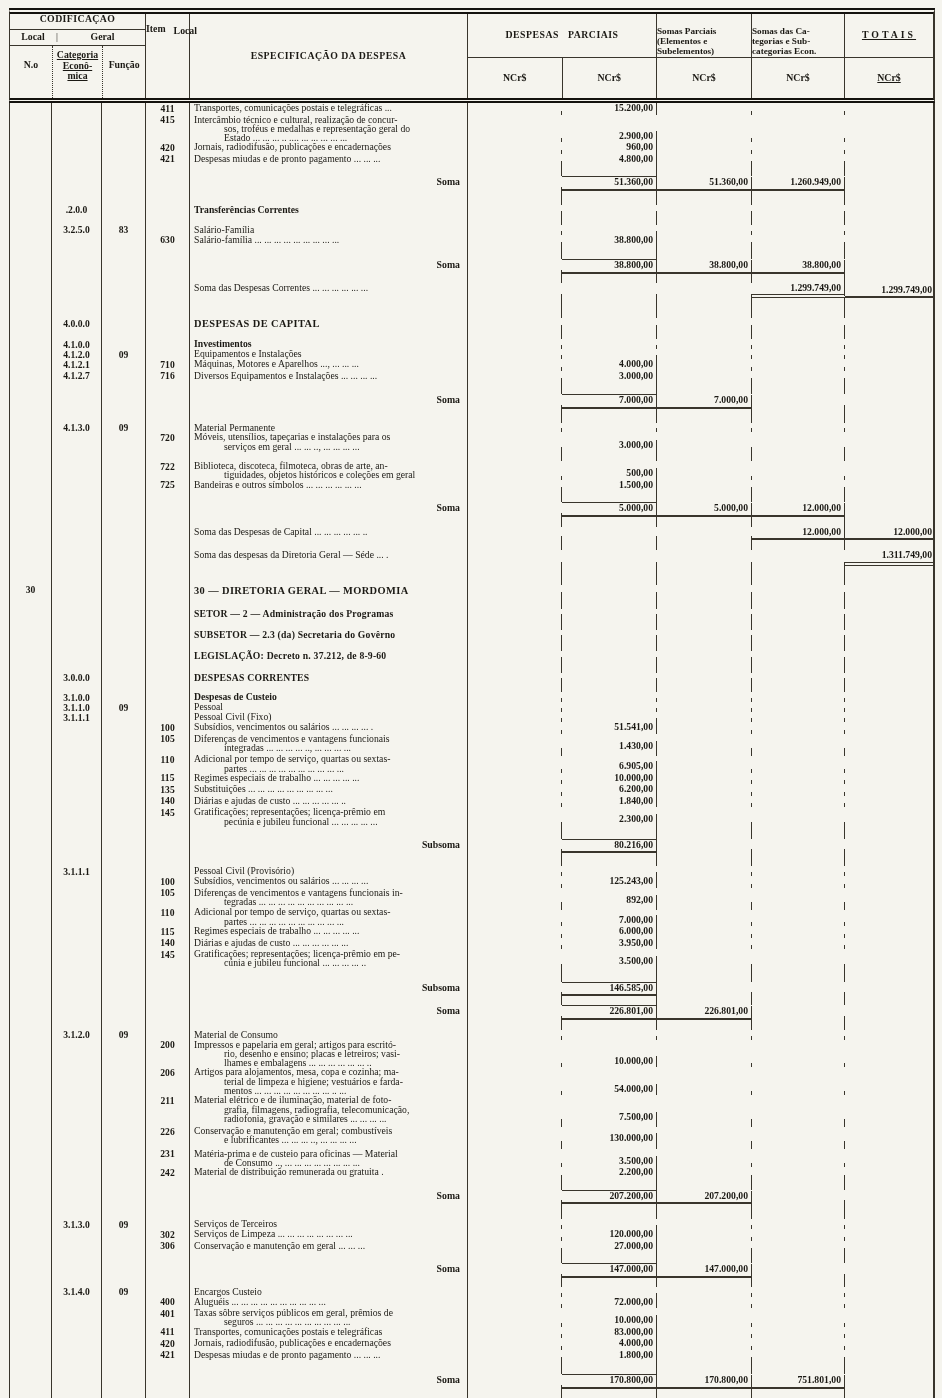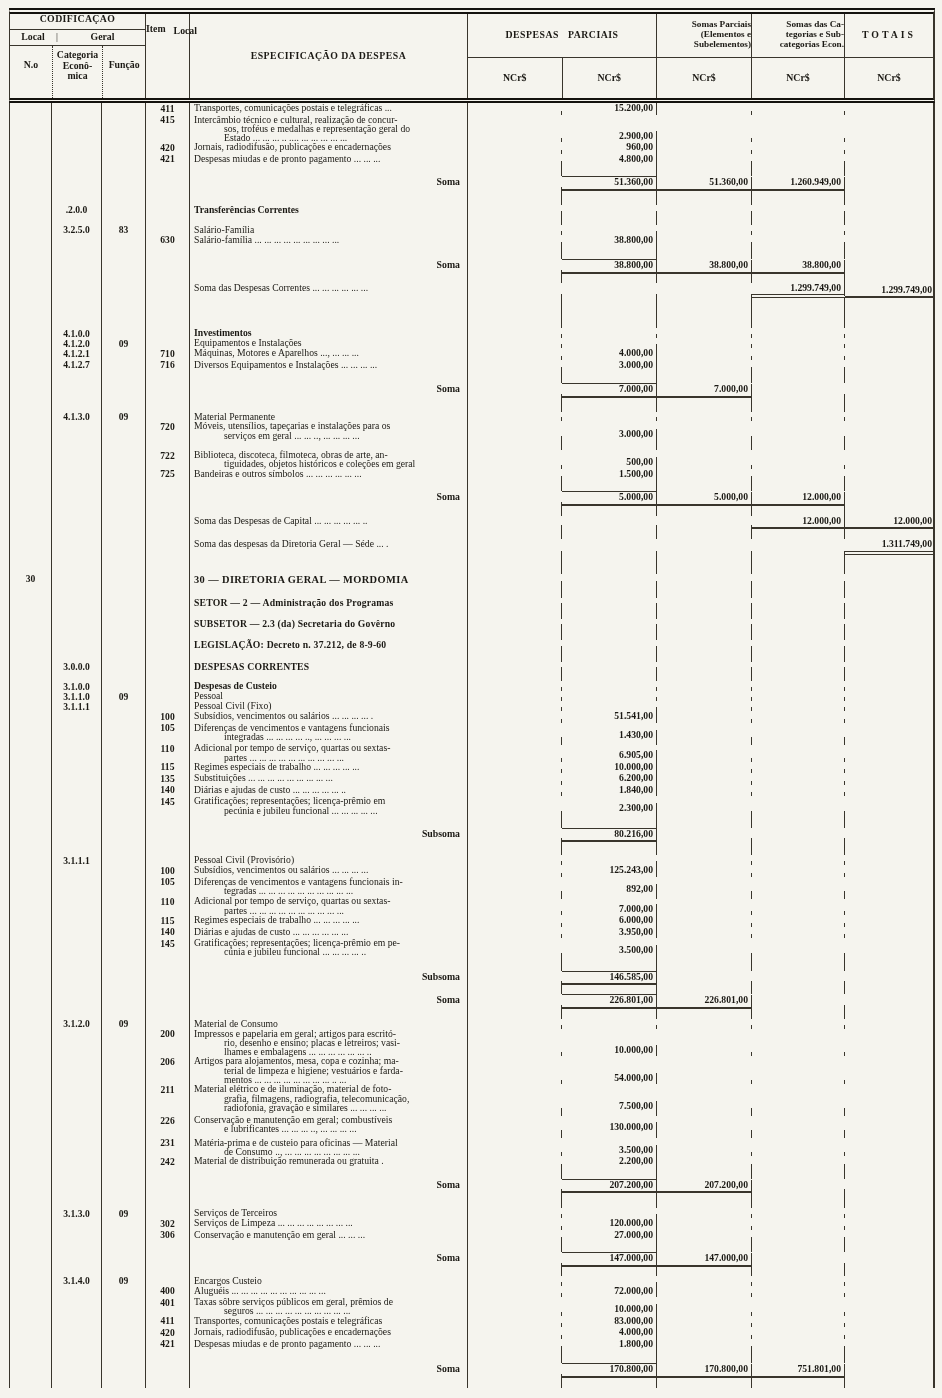--- a/index.html
+++ b/index.html
@@ -27,37 +27,37 @@
   }
   .hcell{border-right:1px solid var(--line);box-sizing:border-box;}
   .h-cod{width:136px;display:flex;flex-direction:column;}
   .h-cod-t{text-align:center;height:15px;border-bottom:1.5px solid var(--line);letter-spacing:.4px;}
   .h-cod-m{height:15px;border-bottom:1.5px solid var(--line);display:flex;align-items:center;}
   .h-cod-m .loc{width:46px;text-align:center;}
   .h-cod-m .pipe{width:4px;font-weight:400;}
   .h-cod-m .ger{flex:1;text-align:center;}
   .h-cod-b{flex:1;display:flex;}
   .h-no{width:42px;text-align:center;padding-top:14px;}
-  .h-catg{width:50px;text-align:center;padding-top:4px;border-left:1px dotted var(--line);border-right:1px dotted var(--line);}
+  .h-catg{width:50px;text-align:center;padding-top:4px;border-left:1px dotted var(--line);border-right:1px dotted var(--line);text-decoration:underline;}
   .h-fun{width:42px;text-align:center;padding-top:14px;}
   .h-item{width:44px;text-align:center;display:flex;flex-direction:row;}
   .h-item .it1{padding-top:10px;}
   .h-item .itr{height:1px;background:var(--line);margin:8px 4px 0 4px;}
   .h-item .it2{padding-top:12px;}
   .h-esp{width:278px;display:flex;align-items:center;justify-content:center;letter-spacing:.5px;}
   .h-dp{width:189px;display:flex;flex-direction:column;}
   .h-dp-t{height:43px;display:flex;align-items:center;justify-content:center;word-spacing:6px;letter-spacing:.5px;}
   .h-dp-b{flex:1;display:flex;border-top:1.5px solid var(--line);}
   .h-dp-b .half{flex:1;display:flex;align-items:center;justify-content:center;}
   .h-dp-b .half.bl{border-left:1px solid var(--line);}
   .h-col{display:flex;flex-direction:column;}
   .h-sp{width:95px;}
   .h-sc{width:93px;}
-  .h-tot{width:88px;border-right:none;}
-  .h-3l{height:43px;text-align:right;font-size:9.2px;line-height:10.2px;padding-top:5px;box-sizing:border-box;}
+  .h-tot{width:88px;border-right:none;text-decoration:underline;}
+  .h-3l{height:43px;text-align:left;font-size:9.2px;line-height:10.2px;padding-top:12px;box-sizing:border-box;}
   .h-1l{height:43px;text-align:center;display:flex;align-items:center;justify-content:center;letter-spacing:3px;}
   .h-ncr{flex:1;display:flex;align-items:center;justify-content:center;border-top:1.5px solid var(--line);}
   
   .tbody{
     position:absolute;left:9px;top:103px;width:923px;
     border-left:1px solid var(--line);
     border-right:2px solid var(--line);
     box-sizing:content-box;
   }
   .grow{display:grid;grid-template-columns:42px 50px 44px 44px 278px 94px 95px 95px 93px 88px;}
@@ -343,20 +343,34 @@
         <div class="c k1"></div>
         <div class="c k2"></div>
         <div class="c k3"></div>
         <div class="c k4"></div>
         <div class="c k5"></div>
         <div class="c k6"></div>
         <div class="c k7"></div>
         <div class="c k8"></div>
         <div class="c k9"></div>
       </div>
+      <div class="grow">
+        <div class="c k0 code"></div>
+        <div class="c k1 code">4.0.0.0</div>
+        <div class="c k2 code"></div>
+        <div class="c k3 code"></div>
+        <div class="c k4 desc">
+          <div class="dl B">DESPESAS DE CAPITAL</div>
+        </div>
+        <div class="c k5 val"></div>
+        <div class="c k6 val"></div>
+        <div class="c k7 val"></div>
+        <div class="c k8 val"></div>
+        <div class="c k9 val tot"></div>
+      </div>
       <div class="grow" style="height: 10px;">
         <div class="c k0"></div>
         <div class="c k1"></div>
         <div class="c k2"></div>
         <div class="c k3"></div>
         <div class="c k4"></div>
         <div class="c k5"></div>
         <div class="c k6"></div>
         <div class="c k7"></div>
         <div class="c k8"></div>

